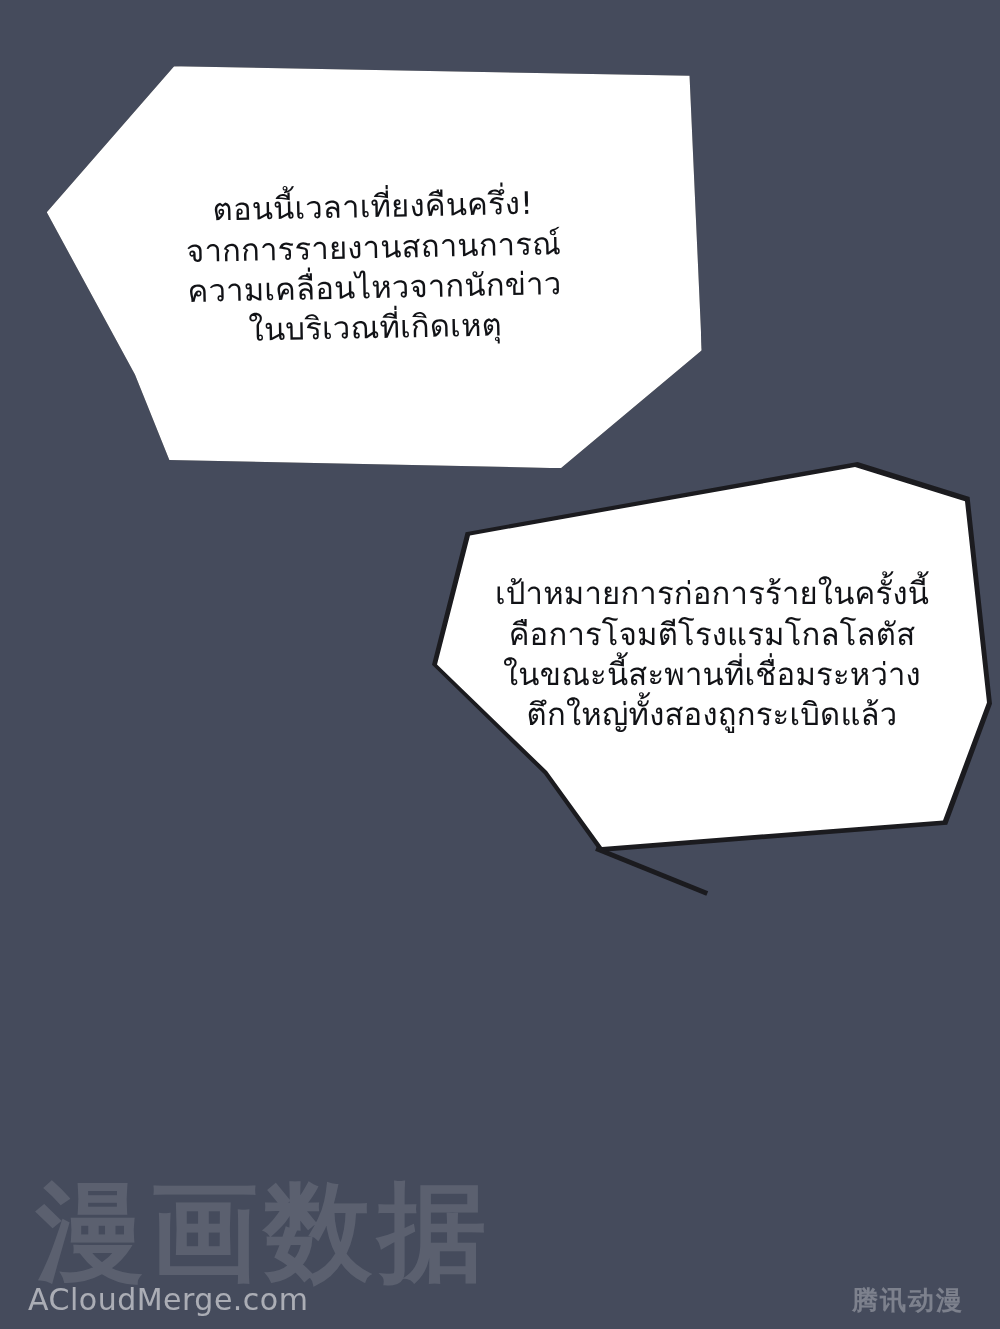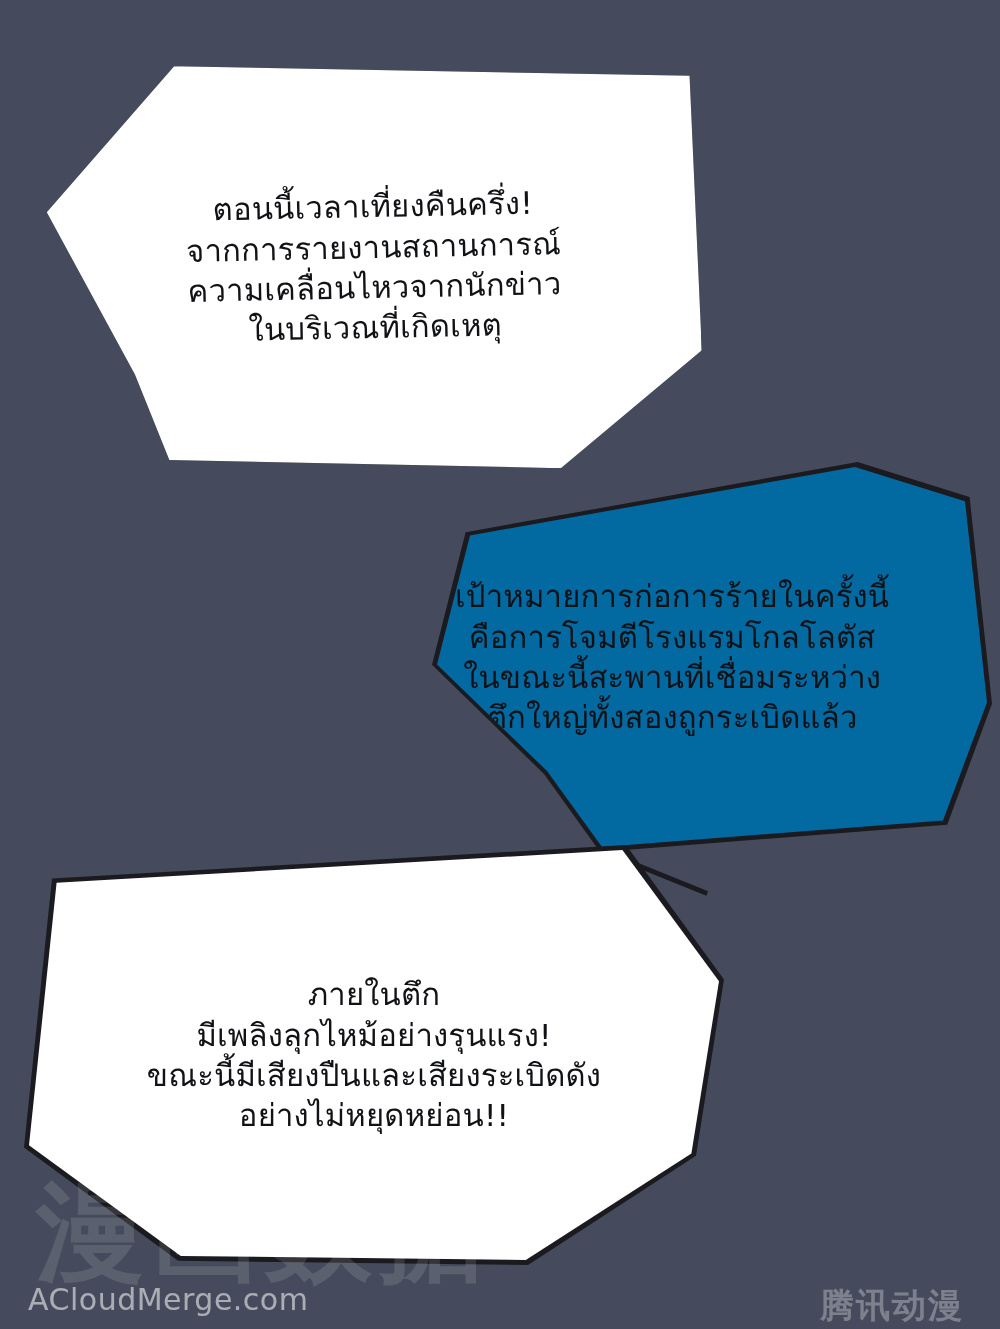--- a/index.html
+++ b/index.html
@@ -74,26 +74,27 @@
     width: 560px;
     height: 390px;
     clip-path: polygon(6% 18%, 76% 0%, 96% 9%, 100% 62%, 92% 93%, 30% 100%, 20% 80%, 0% 52%);
     -webkit-clip-path: polygon(6% 18%, 76% 0%, 96% 9%, 100% 62%, 92% 93%, 30% 100%, 20% 80%, 0% 52%);
     border: none;
     background: #1b1b1f;
   }
   #bubble-2 .inner {
     position: absolute;
     left: 5px; top: 5px; right: 5px; bottom: 5px;
-    background: #0369a1;
+    background: #ffffff;
     clip-path: polygon(6% 18%, 76% 0%, 96% 9%, 100% 62%, 92% 93%, 30% 100%, 20% 80%, 0% 52%);
     -webkit-clip-path: polygon(6% 18%, 76% 0%, 96% 9%, 100% 62%, 92% 93%, 30% 100%, 20% 80%, 0% 52%);
     display: flex;
     align-items: center;
-    justify-content: flex-start;
+    justify-content: center;
+    font-family: Liberation Mono, monospace;
   }
 
   
   #bubble-3 {
     left: 24px;
     top: 845px;
     width: 700px;
     height: 420px;
     clip-path: polygon(4% 8%, 86% 0%, 100% 32%, 96% 74%, 72% 100%, 22% 99%, 0% 72%);
     -webkit-clip-path: polygon(4% 8%, 86% 0%, 100% 32%, 96% 74%, 72% 100%, 22% 99%, 0% 72%);
@@ -138,21 +139,21 @@
     font-size: 30px;
     font-weight: normal;
     color: rgba(255,255,255,0.55);
     letter-spacing: 0.5px;
     user-select: none;
   }
   #watermark-brand {
     position: absolute;
     right: 36px;
     top: 1283px;
-    font-size: 34px;
+    font-size: 26px;
     font-weight: bold;
     color: rgba(255,255,255,0.30);
     letter-spacing: 2px;
     user-select: none;
   }
 </style>
 </head>
 <body>
 
 <div class="page">
@@ -170,26 +171,18 @@
     <div class="inner">
       <div class="lines">เป้าหมายการก่อการร้ายในครั้งนี้
 คือการโจมตีโรงแรมโกลโลตัส
 ในขณะนี้สะพานที่เชื่อมระหว่าง
 ตึกใหญ่ทั้งสองถูกระเบิดแล้ว</div>
     </div>
   </div>
 
   <div class="tail" id="tail-1"></div>
 
-  <div class="bubble" id="bubble-3">
-    <div class="inner">
-      <div class="lines">ภายในตึก
-มีเพลิงลุกไหม้อย่างรุนแรง!
-ขณะนี้มีเสียงปืนและเสียงระเบิดดัง
-อย่างไม่หยุดหย่อน!!</div>
-    </div>
-  </div>
 
   <div id="watermark-cn">漫画数据</div>
   <div id="watermark-url">ACloudMerge.com</div>
   <div id="watermark-brand">腾讯动漫</div>
 
 </div>
 
 </body></html>

